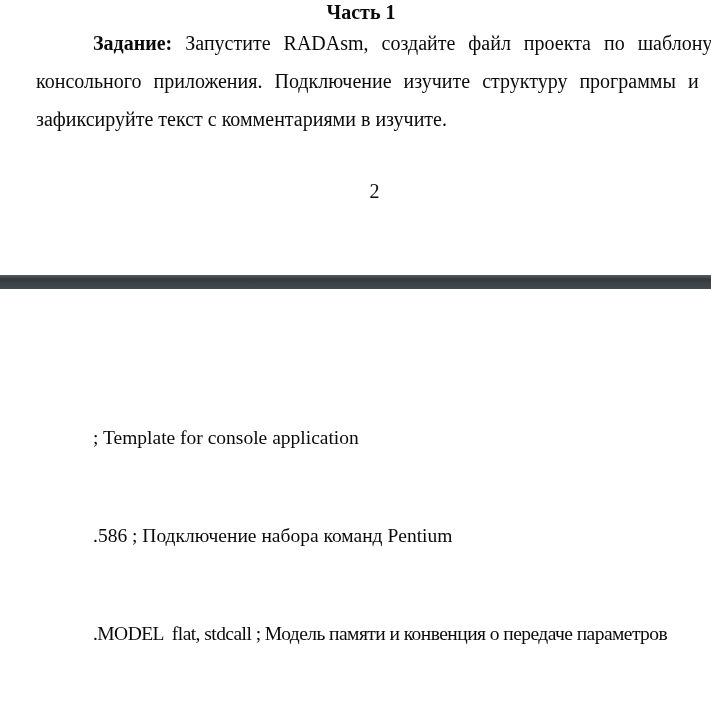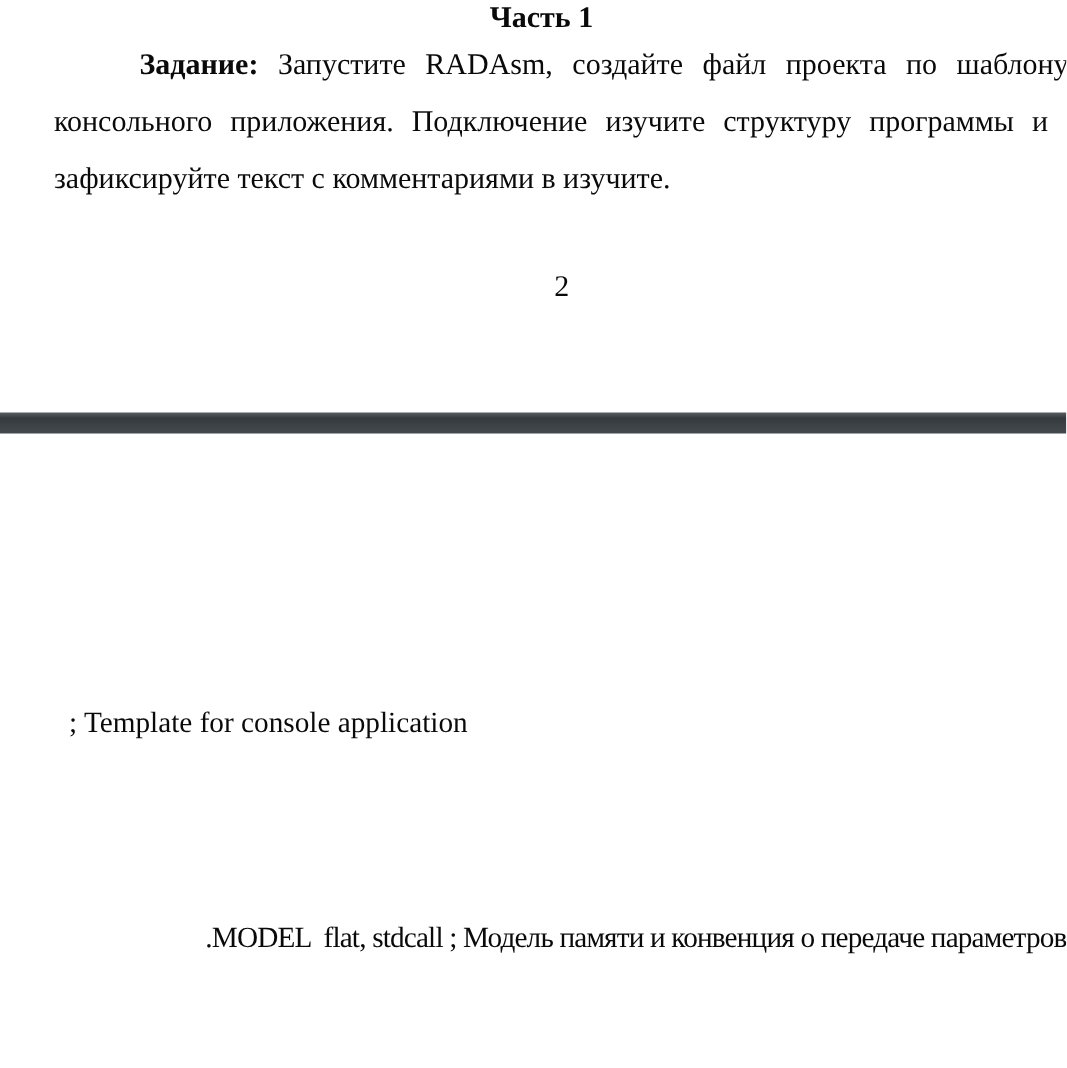--- a/index.html
+++ b/index.html
@@ -31,24 +31,24 @@
   .separator{
     position:absolute;top:275px;left:0;width:711px;height:14px;
     background:linear-gradient(180deg,#585d62 0%,#353a3e 28%,#3e4448 70%,#44494e 100%);
   }
   
   .code{
     position:absolute;top:357px;left:0;width:711px;
     font-size:19.5px;line-height:32.6px;white-space:pre;
   }
   .code .line{padding-left:36px;}
-  .code .line.indent{padding-left:46px;margin-top:45px;}
+  .code .line.indent{padding-left:93px;}
   .ws7{word-spacing:7px;}
   .ws8{word-spacing:8px;font-family:Liberation Serif, serif;}
-  .tight{letter-spacing:-0.55px;text-align:right;}
+  .tight{letter-spacing:-0.55px;}
   .bold{font-weight:bold;}
 </style>
 </head>
 <body>
 
 <div class="doc">
 
   <div class="title">Часть 1</div>
 
   <div class="para">
@@ -56,20 +56,21 @@
     <div class="ws7">консольного приложения. Подключение изучите структуру программы и</div>
     <div>зафиксируйте текст с комментариями в изучите.</div>
   </div>
 
   <div class="pagenum">2</div>
 
   <div class="separator"></div>
 
   <div class="code">
     <div class="line indent">; Template for console application</div>
+    <div class="line indent">.586 ; Подключение набора команд Pentium</div>
     <div class="line indent tight">.MODEL  flat, stdcall ; Модель памяти и конвенция о передаче параметров</div>
     
     
     
     
     
     
     
     
   </div>

